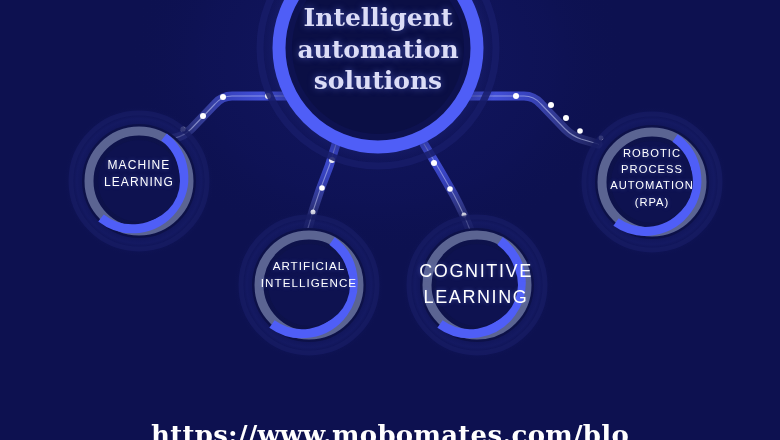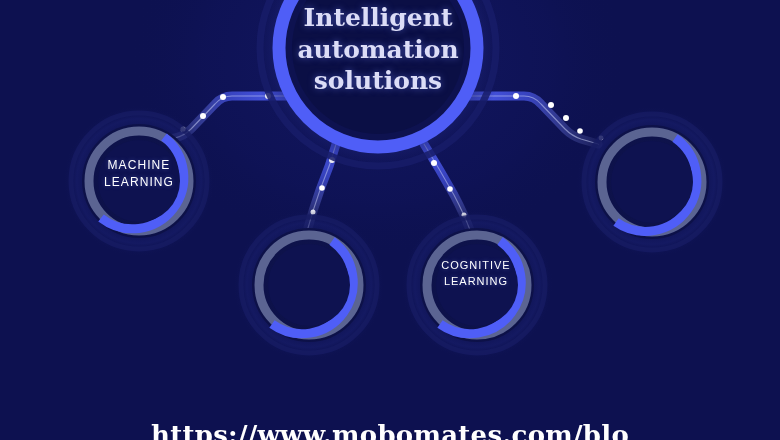--- a/index.html
+++ b/index.html
@@ -48,21 +48,21 @@
     font-family: "DejaVu Serif", "Liberation Serif", serif;
     font-weight: 700;
     font-size: 25px;
     line-height: 1.26;
     text-shadow: 0 0 7px rgba(110,130,255,0.55);
     white-space: pre-line;
   }
   .lbl-ml      { left: 80px;  top: 157px; width: 118px; font-size: 12px; }
   .lbl-rpa     { left: 597px; top: 145px; width: 110px; font-size: 11.2px; }
   .lbl-ai      { left: 248px; top: 258px; width: 122px; font-size: 11.6px; }
-  .lbl-cog     { left: 417px; top: 258px; width: 118px; font-size: 11px; }
+  .lbl-cog     { left: 417px; top: 258px; width: 118px; font-size: 18px; }
   .site-url {
     position: absolute;
     left: 0;
     top: 420px;
     width: 780px;
     text-align: center;
     color: #ffffff;
     font-family: "DejaVu Serif", "Liberation Serif", serif;
     font-weight: 700;
     font-size: 26px;
@@ -195,18 +195,24 @@
       <circle cx="652" cy="182" r="41" fill="#0e1250"></circle>
     </g>
   </svg>
 
   <div class="center-title">Intelligent
 automation
 solutions</div>
 
   <div class="node-label lbl-ml">MACHINE
 LEARNING</div>
+  <div class="node-label lbl-ai">ARTIFICIAL
+INTELLIGENCE</div>
   <div class="node-label lbl-cog">COGNITIVE
 LEARNING</div>
+  <div class="node-label lbl-rpa">ROBOTIC
+PROCESS
+AUTOMATION
+(RPA)</div>
 
   <div class="site-url">https://www.mobomates.com/blo</div>
 
 </div>
 
 </body></html>

